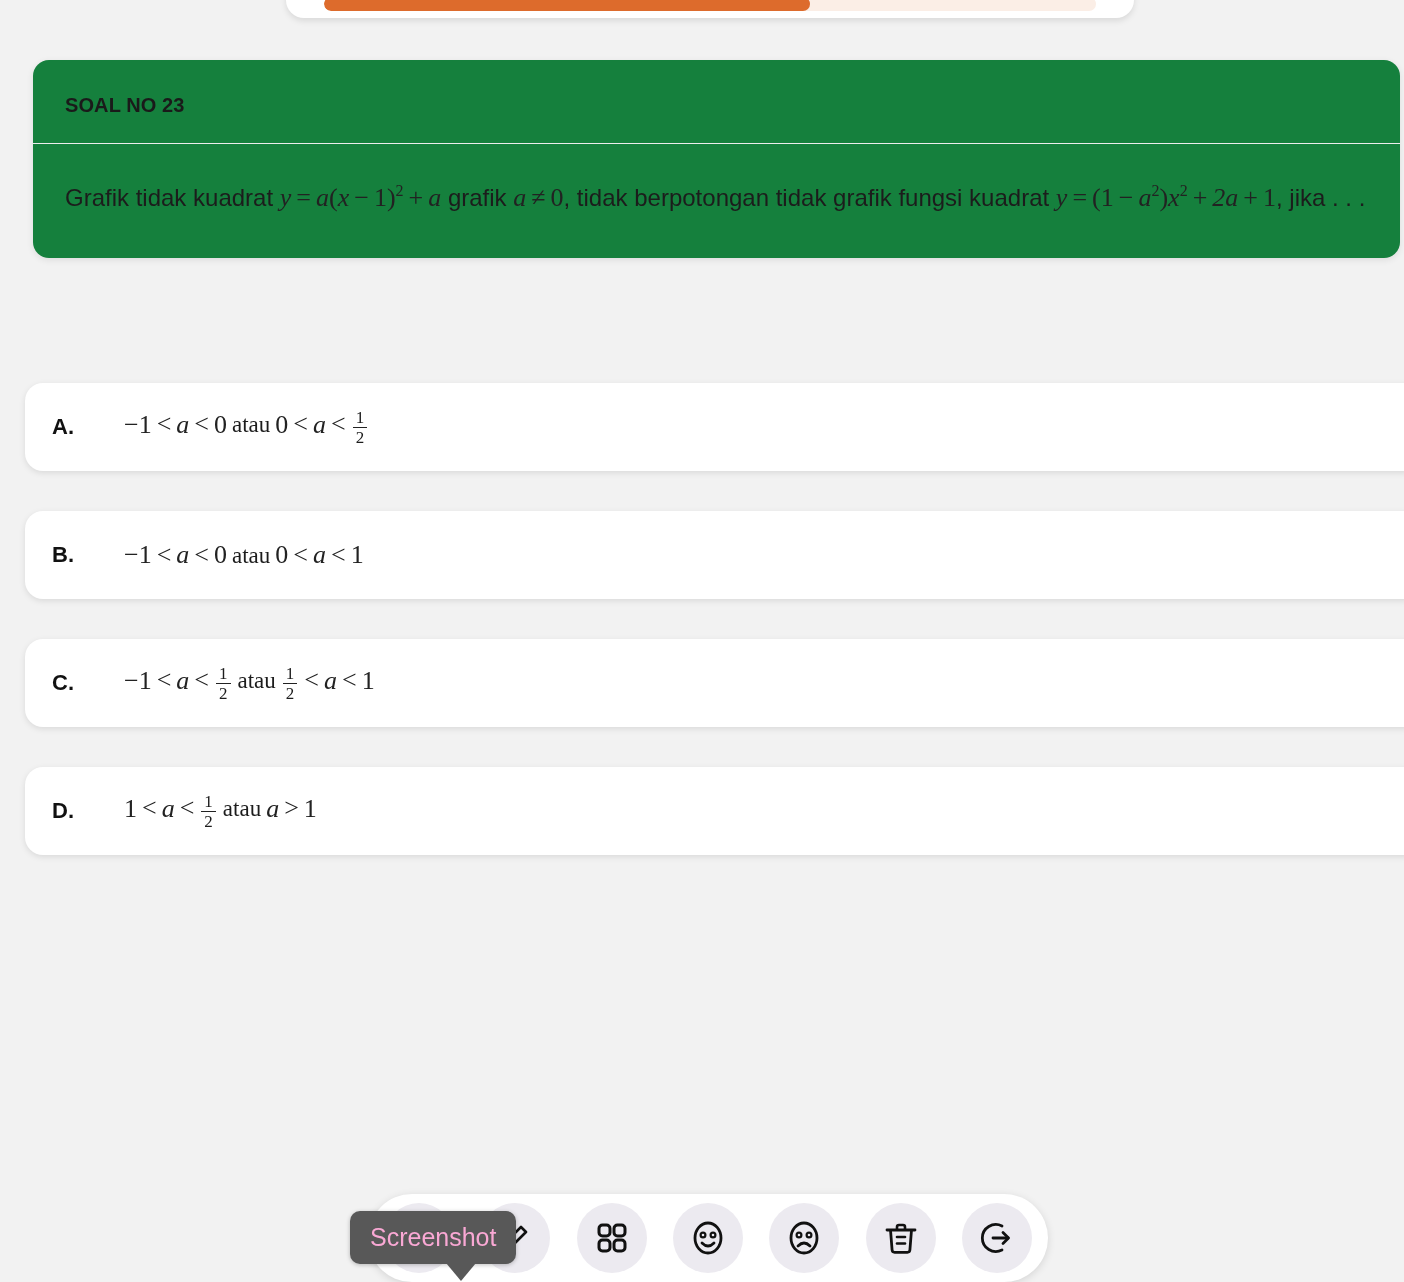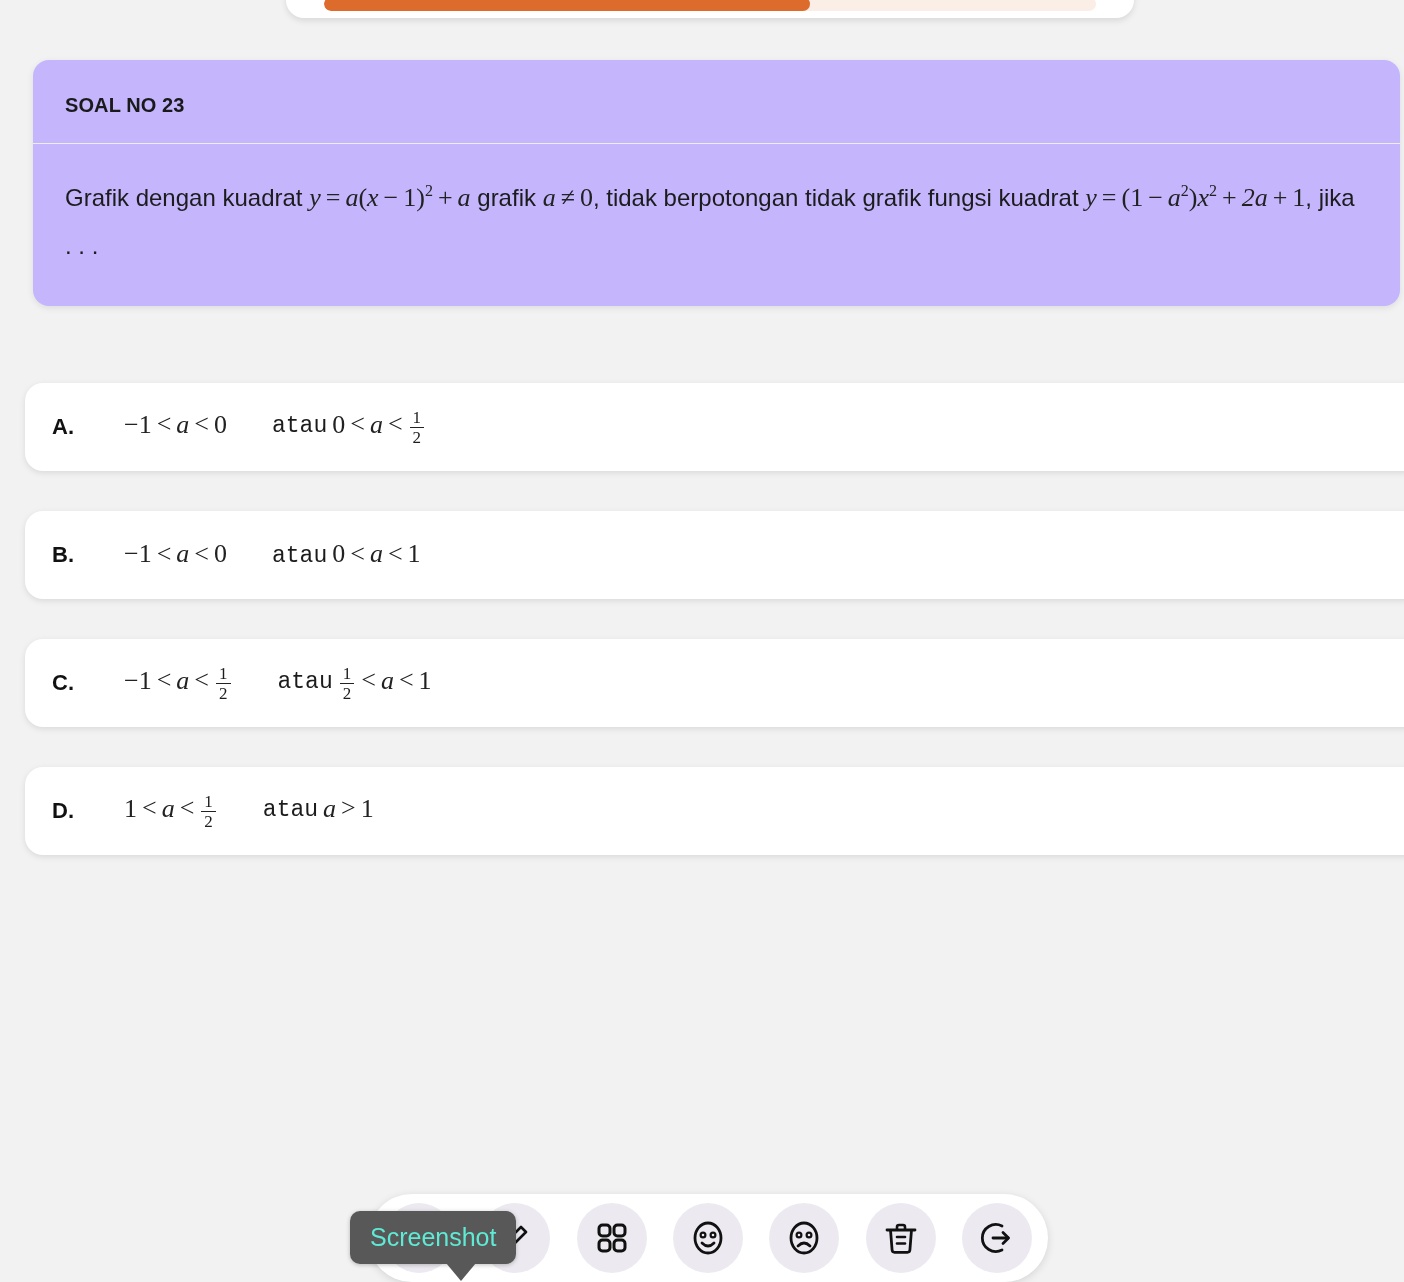--- a/index.html
+++ b/index.html
@@ -45,21 +45,21 @@
     background: #dd6b2c;
     border-radius: 8px;
   }
 
   
   .question-card {
     position: absolute;
     left: 33px;
     top: 60px;
     width: 1367px;
-    background: #c4b5fd;
+    background: #15803d;
     border-radius: 16px;
     box-shadow: 0 2px 7px rgba(0,0,0,0.09);
   }
   .question-header {
     padding: 34px 32px 26px 32px;
     border-bottom: 1px solid #ededed;
   }
   .question-header-title {
     font-size: 20px;
     font-weight: bold;
@@ -160,25 +160,24 @@
     width: 72px;
     flex: none;
   }
   .option-text {
     font-size: 24px;
     color: #1c1c1c;
     white-space: nowrap;
     line-height: 30px;
   }
   .atau {
-    font-family: Liberation Mono, monospace;
+    font-family: Liberation Serif, serif;
     font-size: 23px;
     color: #1c1c1c;
     padding: 0 5px;
-    margin-left: 40px;
   }
 
   
   .toolbar {
     position: absolute;
     left: 368px;
     top: 1194px;
     width: 680px;
     height: 88px;
     background: #ffffff;
@@ -203,21 +202,21 @@
   .tb-btn svg { display: block; }
 
   
   .tooltip {
     position: absolute;
     left: 350px;
     top: 1211px;
     background: #585858;
     border-radius: 10px;
     padding: 11px 20px 12px 20px;
-    color: #5eead4;
+    color: #f9a8d4;
     font-size: 25px;
     font-family: "Liberation Sans", sans-serif;
     line-height: 30px;
     box-shadow: 0 1px 4px rgba(0,0,0,0.25);
   }
   .tooltip:after {
     content: "";
     position: absolute;
     left: 96px;
     bottom: -17px;
@@ -235,21 +234,21 @@
   <div class="progress-track">
     <div class="progress-fill" id="progress-fill" style="width: 63%; background: rgb(221, 107, 44);"></div>
   </div>
 </div>
 
 <div class="question-card">
   <div class="question-header">
     <div class="question-header-title">SOAL NO 23</div>
   </div>
   <div class="question-body">
-    <span class="plain">Grafik dengan kuadrat</span>
+    <span class="plain">Grafik tidak kuadrat</span>
     <span class="m"><span class="mi">y</span><span class="op">=</span><span class="mi">a</span><span class="mn">(</span><span class="mi">x</span><span class="op">−</span><span class="mn">1</span><span class="mn">)</span><sup class="mexp">2</sup><span class="op">+</span><span class="mi">a</span></span>
     <span class="plain">grafik</span>
     <span class="m"><span class="mi">a</span><span class="op">≠</span><span class="mn">0</span></span><span class="plain">, tidak berpotongan tidak grafik fungsi kuadrat</span>
     <span class="m"><span class="mi">y</span><span class="op">=</span><span class="mn">(</span><span class="mn">1</span><span class="op">−</span><span class="mi">a</span><sup class="mexp">2</sup><span class="mn">)</span><span class="mi">x</span><sup class="mexp">2</sup><span class="op">+</span><span class="mi">2a</span><span class="op">+</span><span class="mn">1</span></span><span class="plain">, jika . . .</span>
   </div>
 </div>
 
 <div class="options" id="options-container">
     <div class="option-card">
       <div class="option-letter">A.</div>

